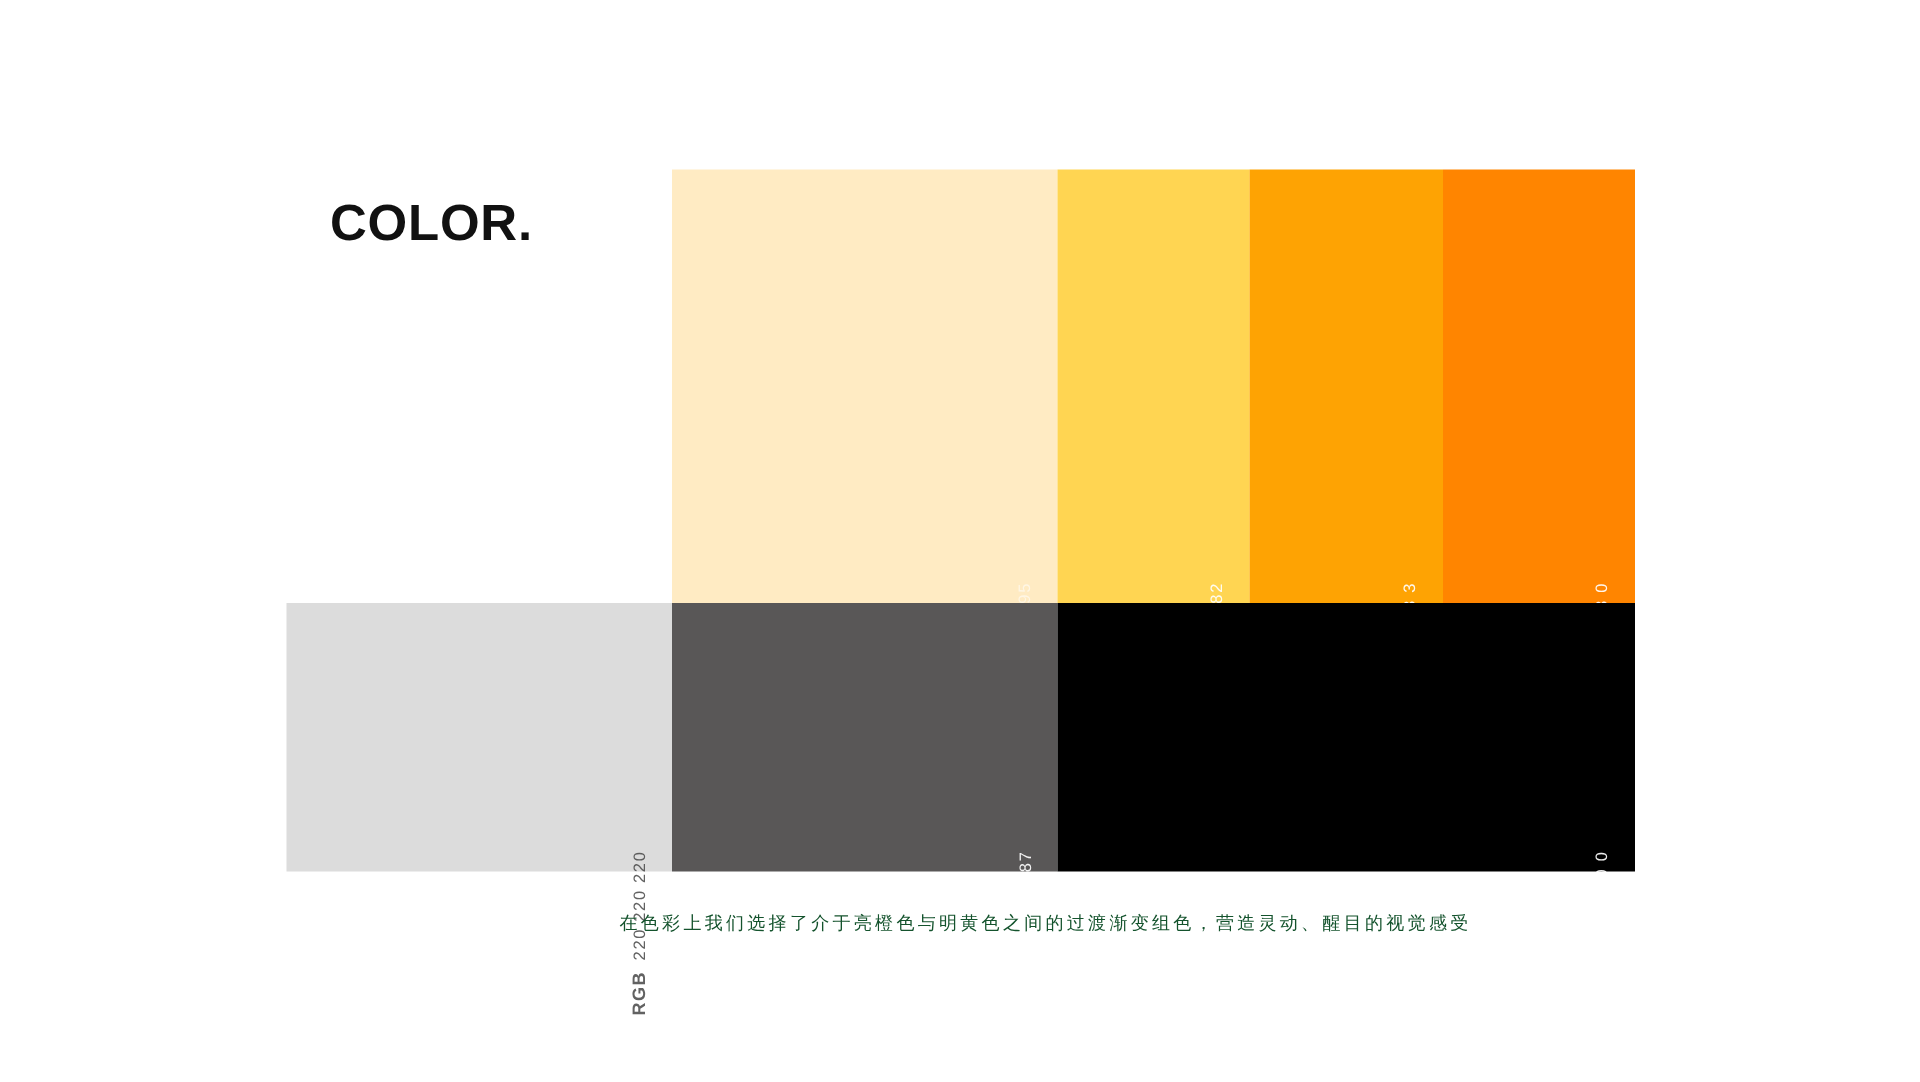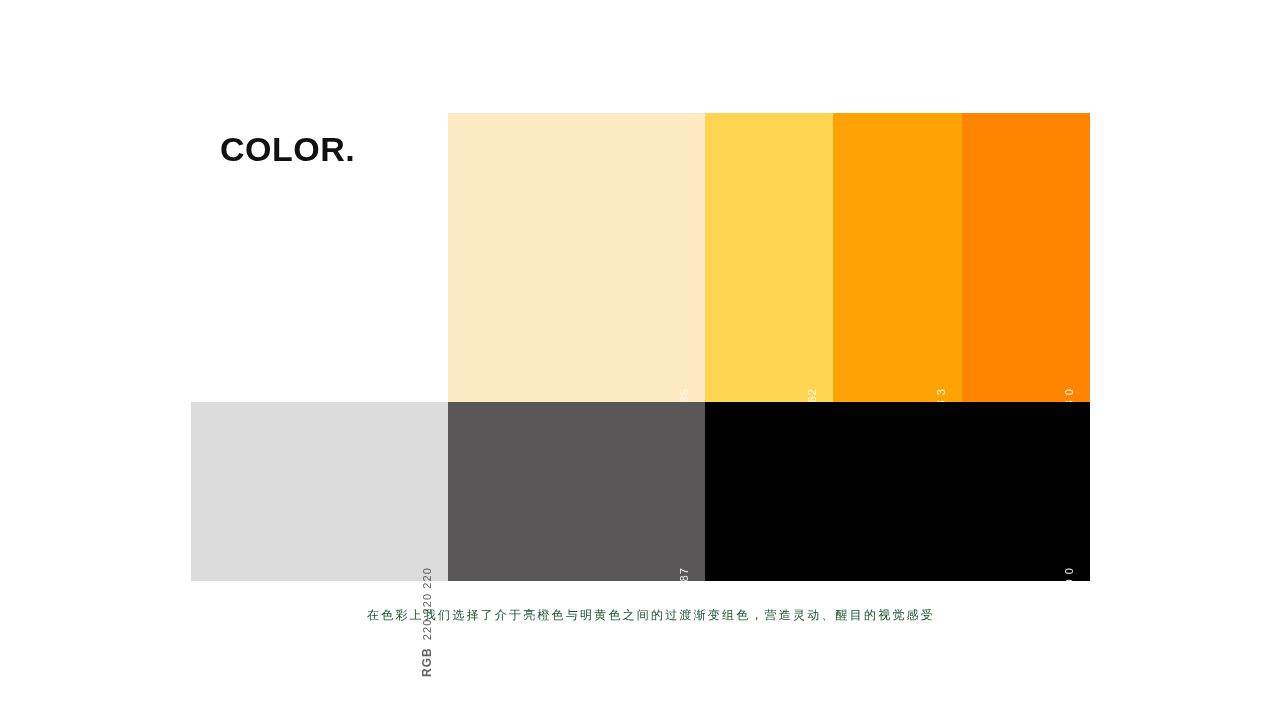--- a/index.html
+++ b/index.html
@@ -15,20 +15,21 @@
     position: relative;
   }
 
   .slide {
     position: absolute;
     left: 0;
     top: 0;
     width: 1125px;
     height: 721px;
     background: #ffffff;
+    padding-left: 46px;
   }
 
   
   .page-title {
     position: absolute;
     left: 220px;
     top: 129px;
     font-size: 34px;
     font-weight: bold;
     letter-spacing: 0.5px;

